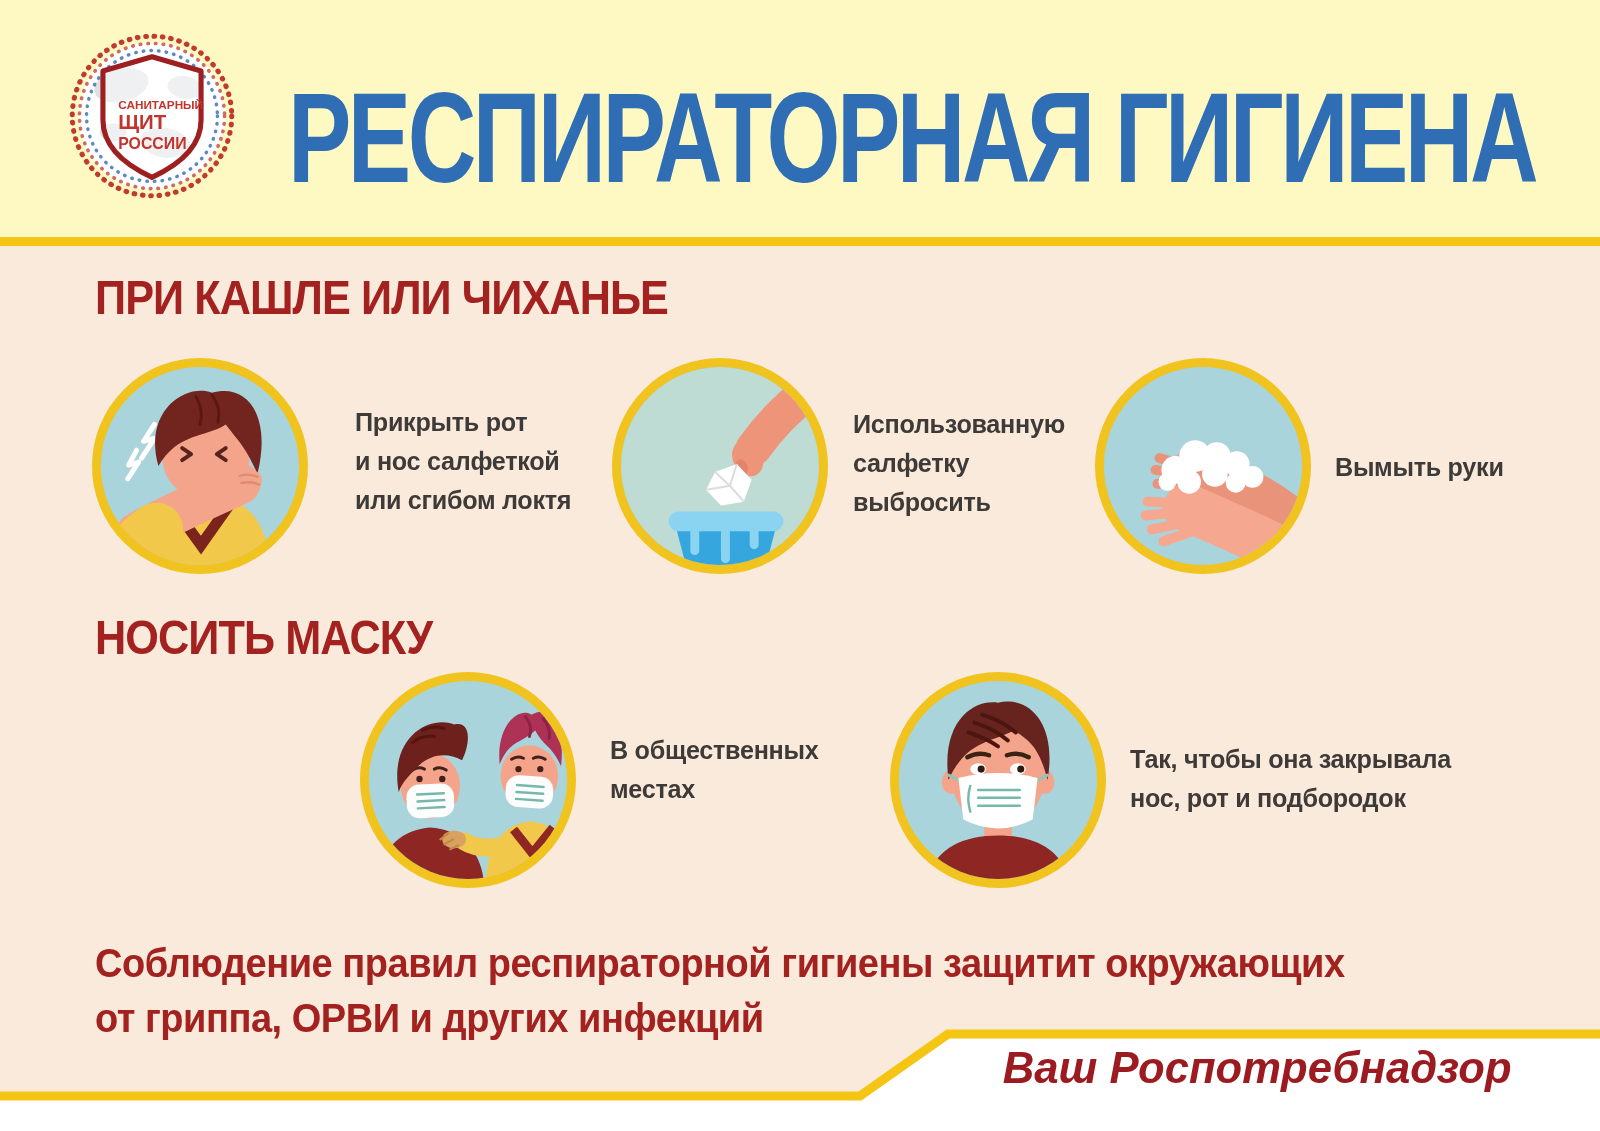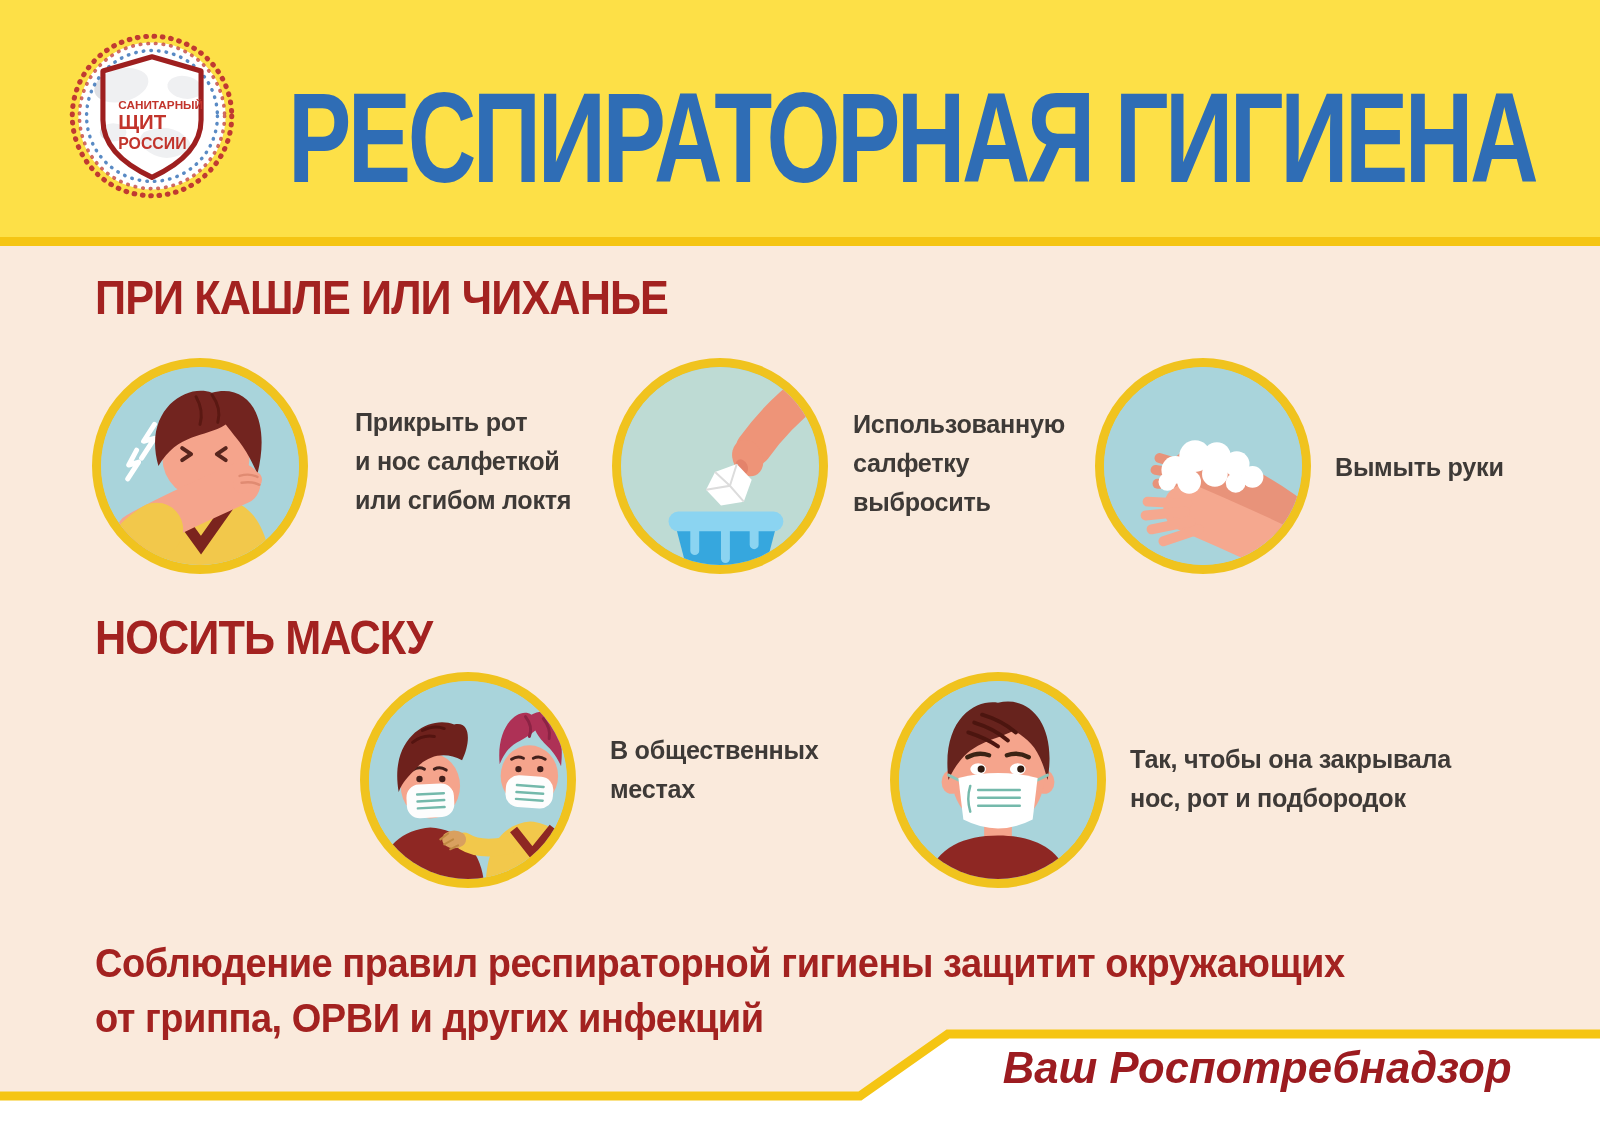--- a/index.html
+++ b/index.html
@@ -1,21 +1,21 @@
 <!DOCTYPE html>
 <html><head>
 <meta charset="utf-8">
 <style>
   html,body { margin:0; padding:0; background:#ffffff; }
   .poster {
     position:relative; width:1600px; height:1131px; overflow:hidden;
     background:#ffffff; font-family:"Liberation Sans", sans-serif;
   }
   
-  .header { position:absolute; left:0; top:0; width:1600px; height:238px; background:#fde047; }
+  .header { position:absolute; left:0; top:0; width:1600px; height:238px; background:#fef9c3; }
   .logo { position:absolute; left:60px; top:24px; width:184px; height:184px; }
   .page-title {
     position:absolute; left:288px; top:64px; width:1240px;
     font-size:108px; font-weight:bold; color:#2F6DB5; letter-spacing:-4px;
     white-space:nowrap; transform:scale(0.88,1.18); transform-origin:left top;
   }
   .divider { position:absolute; left:0; top:237px; width:1600px; height:9px; background:#F5C513; }
   
   .body-bg { position:absolute; left:0; top:246px; width:1600px; height:885px; background:#FAEADC; }
   .section-heading {

